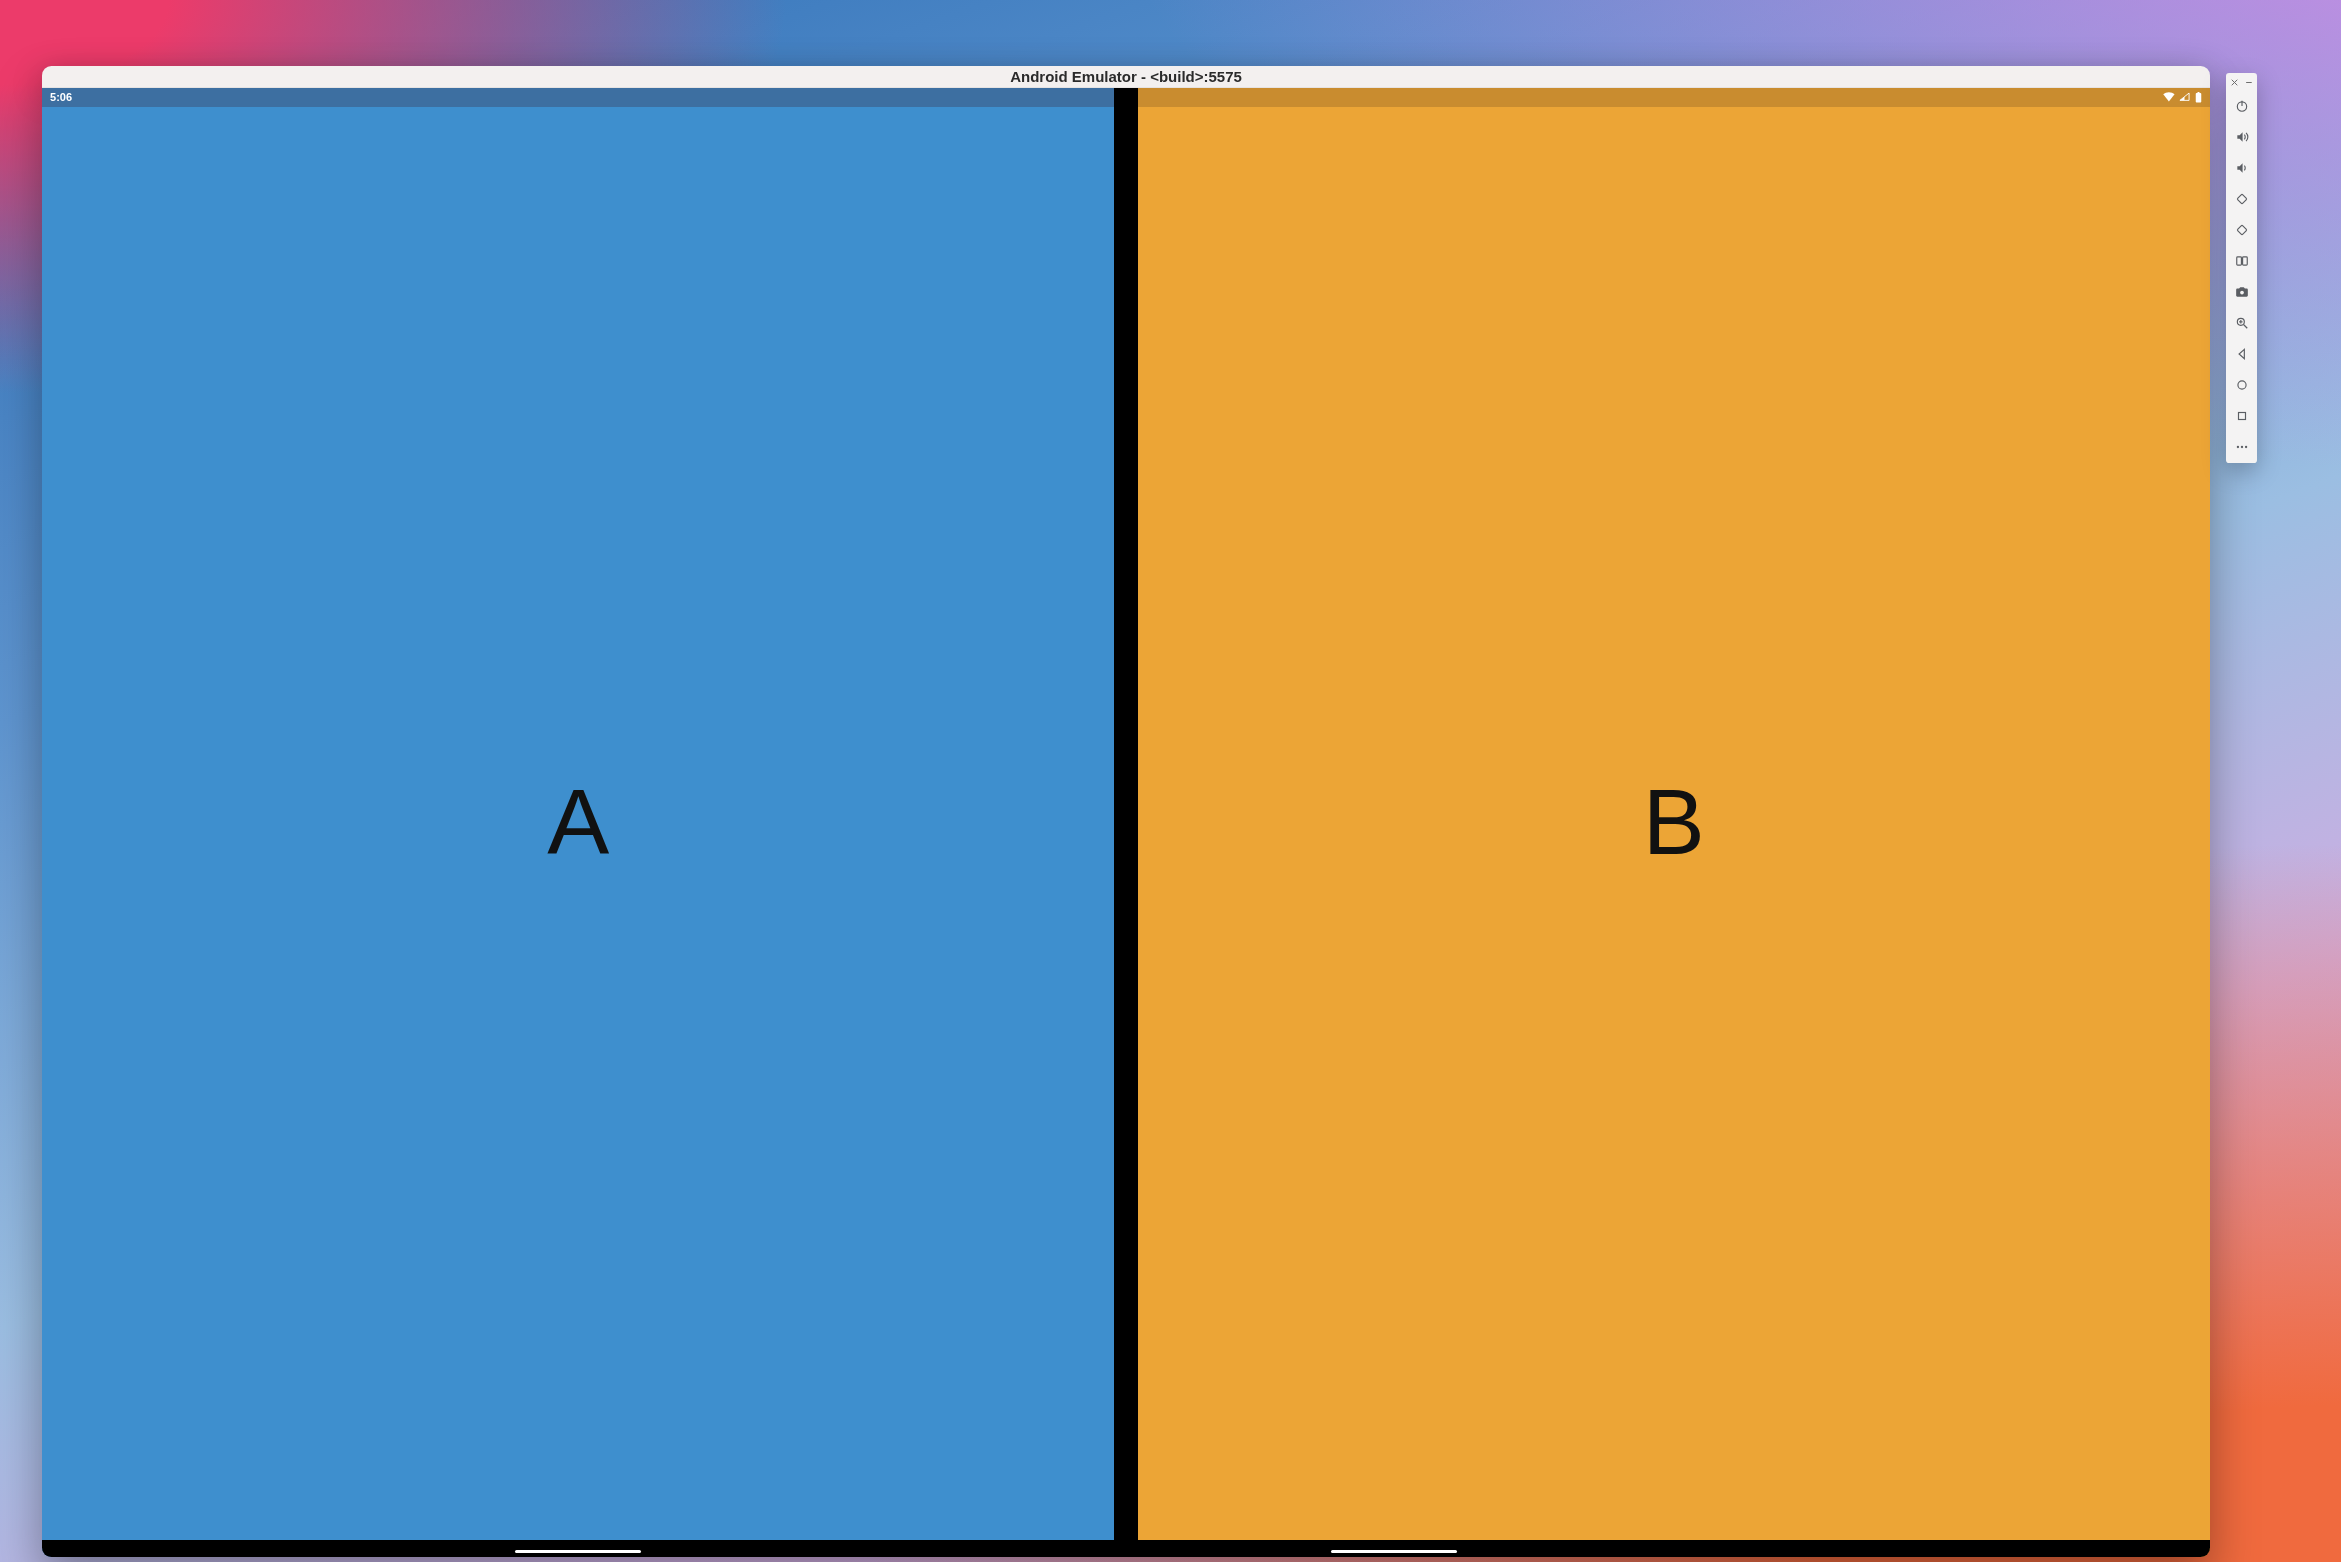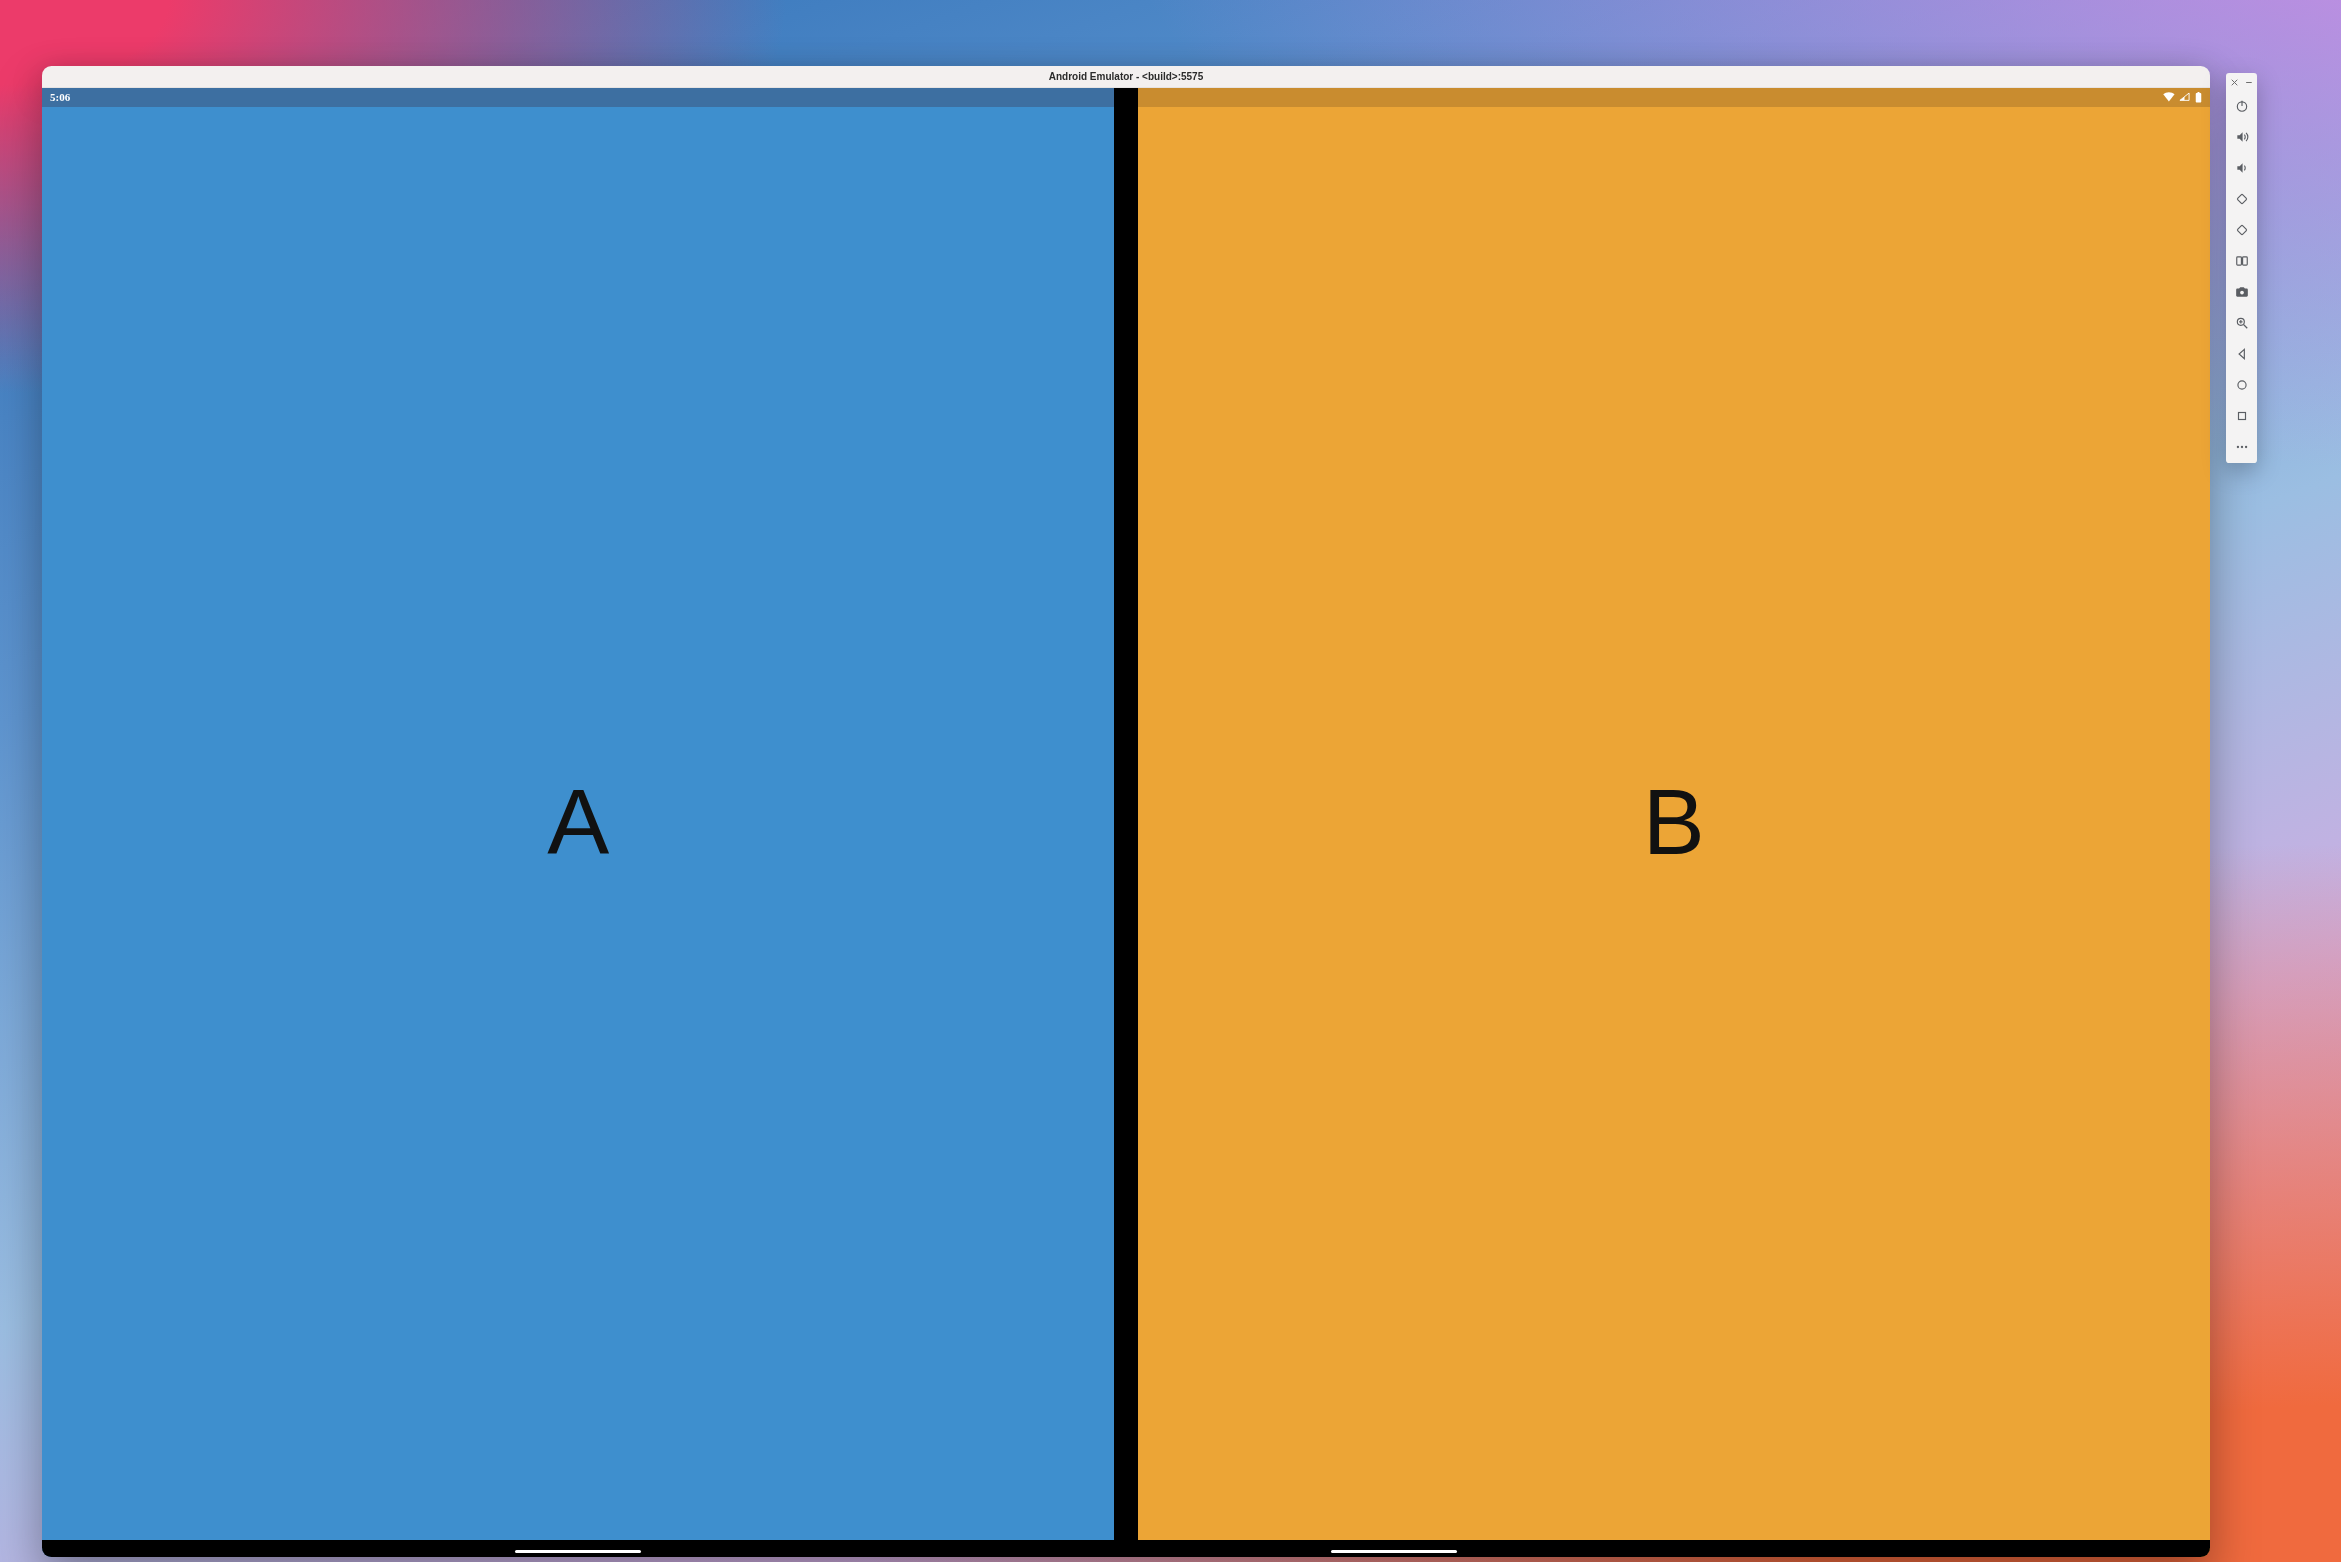--- a/index.html
+++ b/index.html
@@ -35,21 +35,21 @@
     }
     .emu-titlebar {
       height: 22px;
       background: #f3f0ef;
       border-top-left-radius: 9.4px;
       border-top-right-radius: 9.4px;
       border-bottom: 0.8px solid rgba(0,0,0,0.05);
       display: flex;
       align-items: center;
       justify-content: center;
-      font-size: 10px;
+      font-size: 15px;
       font-weight: 600;
       color: #2b2b2b;
       box-shadow: 0 7.9px 31px rgba(0,0,0,0.25);
     }
     .emu-body {
       position: absolute;
       left: 0; right: 0;
       top: 22px;
       bottom: 0;
       background: #000;
@@ -91,21 +91,20 @@
     .status-a, .status-b {
       position: absolute;
       top: 0;
       height: 19px;
       display: flex;
       align-items: center;
       padding: 0 7.9px;
       font-size: 11px;
       font-weight: 600;
       color: #fff;
-      font-family: Liberation Serif, serif;
     }
     .status-a { left: 0; width: calc(50% - 11.8px); background: var(--status-a-bg); justify-content: flex-start; }
     .status-b { right: 0; width: calc(50% - 11.8px); background: var(--status-b-bg); justify-content: flex-end; gap: 4.7px; }
 
     .status-icons { display: flex; align-items: center; gap: 4.7px; }
 
     
     .navbar-zone {
       position: absolute;
       bottom: 0;

